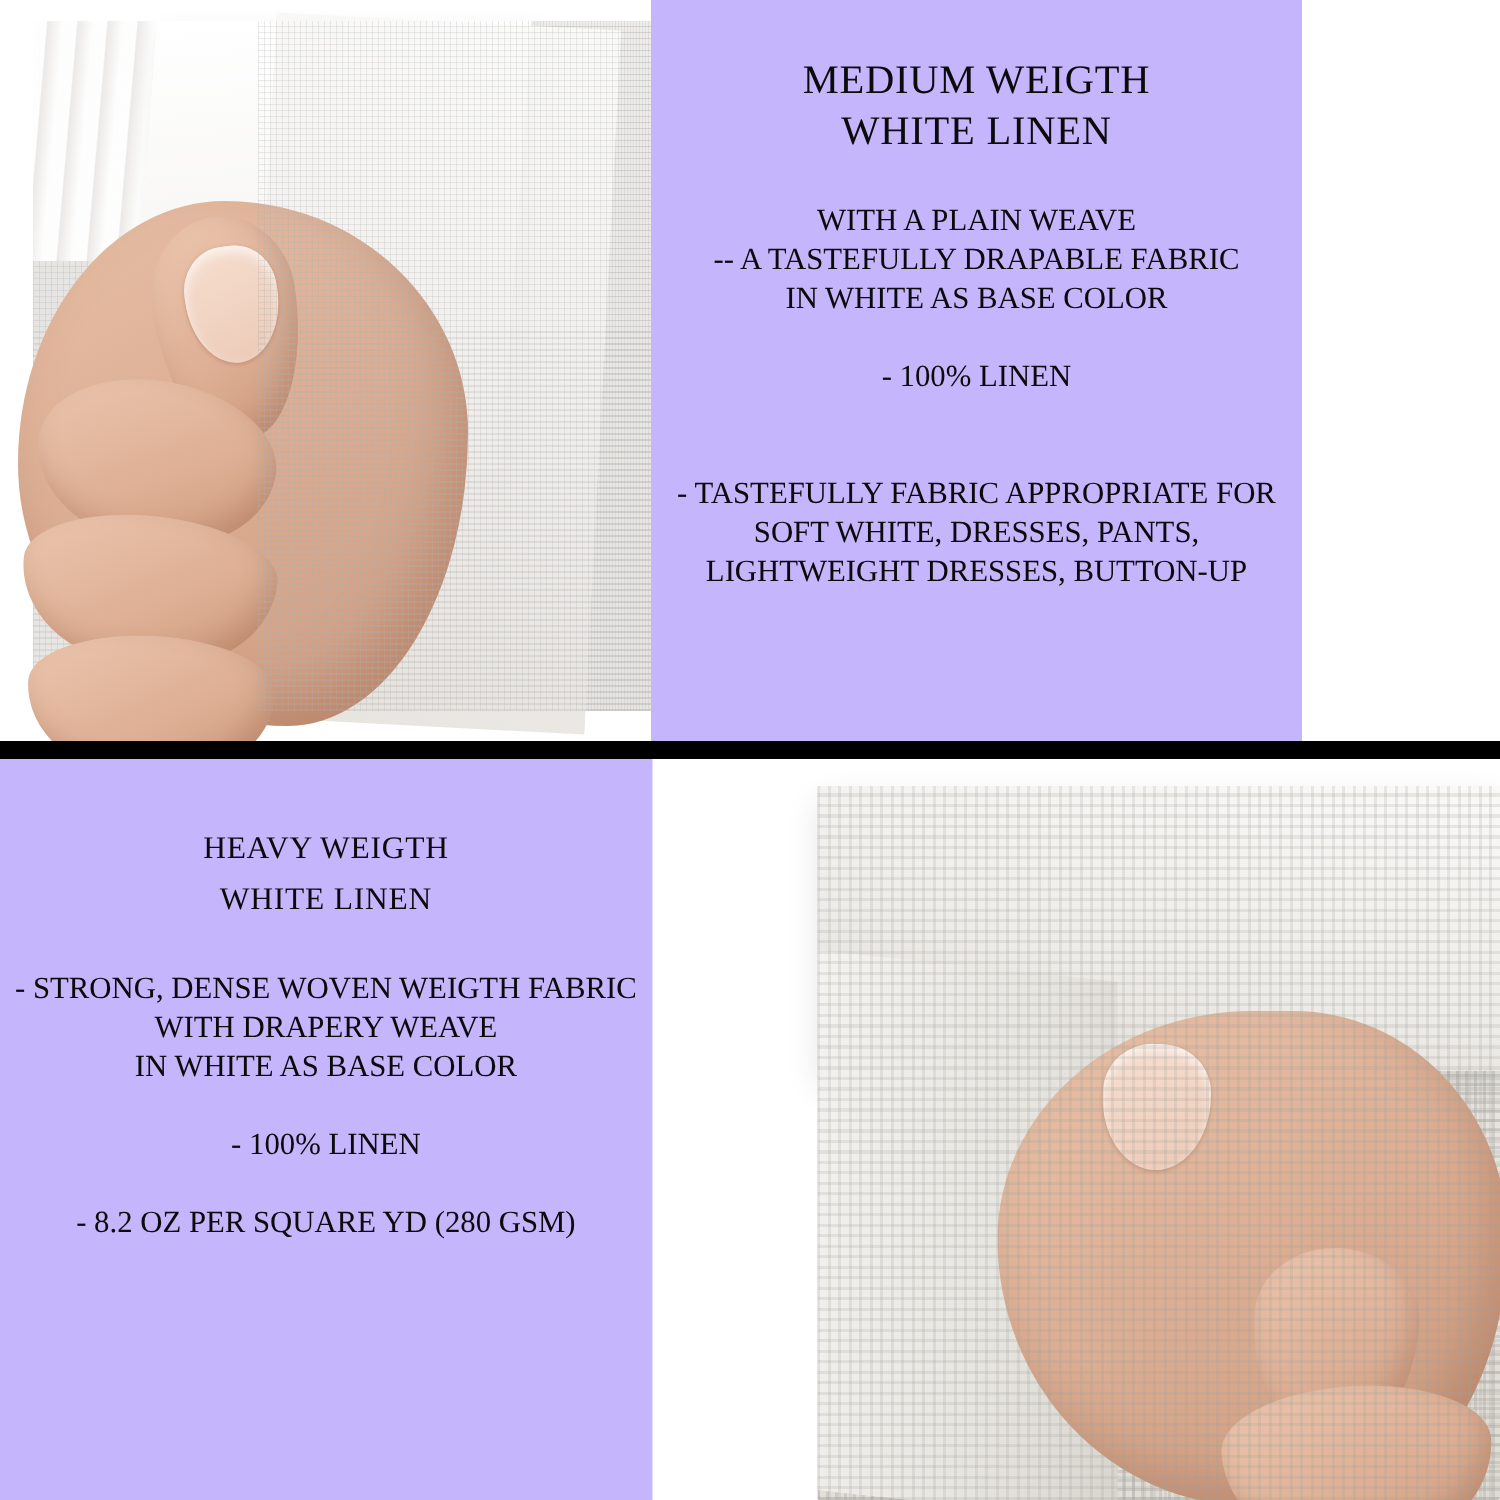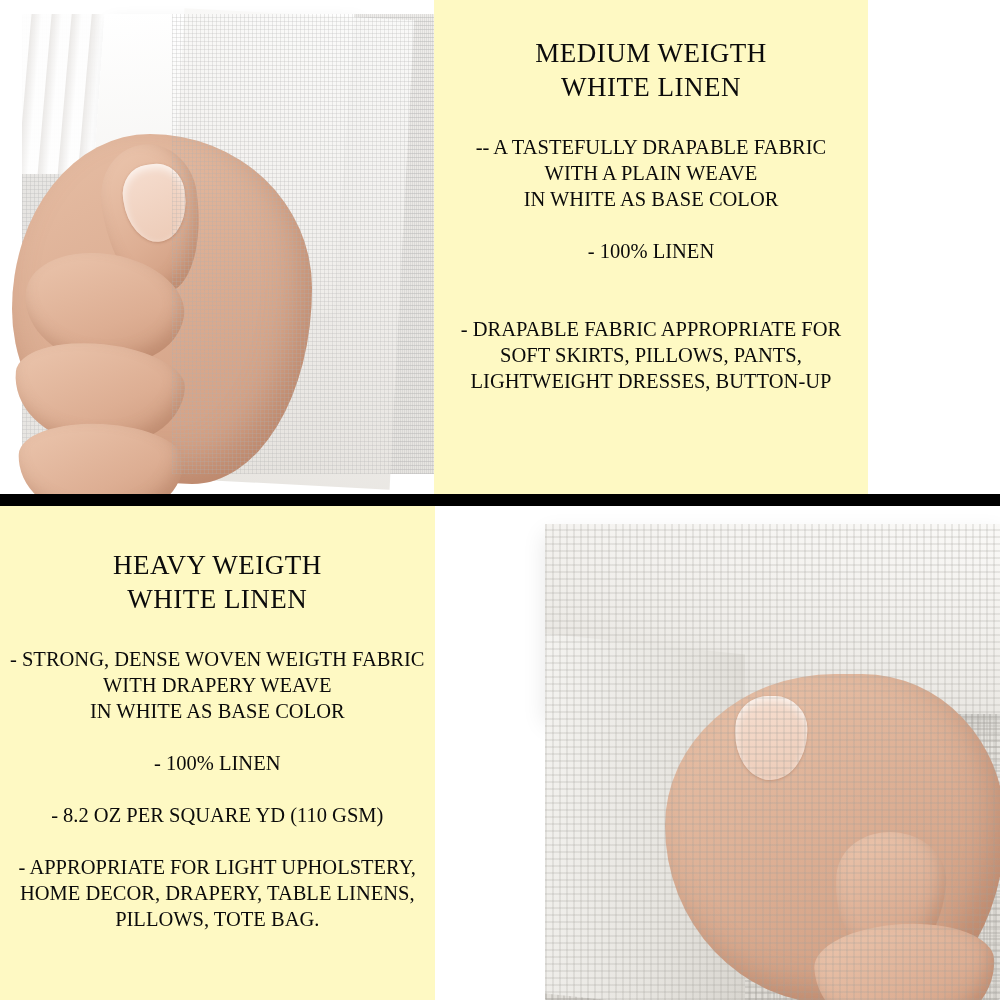--- a/index.html
+++ b/index.html
@@ -12,21 +12,21 @@
     background: #ffffff;
     font-family: "Liberation Serif", serif;
     overflow: hidden;
   }
   .page {
     width: 868px;
     height: 1000px;
     position: relative;
     display: flex;
     flex-direction: column;
-    background: #fef9c3;
+    background: #c4b5fd;
   }
   .panel {
     position: relative;
     width: 100%;
     display: flex;
     flex-direction: row;
     box-sizing: border-box;
   }
   .panel-top {
     height: 500px;
@@ -227,21 +227,21 @@
     color: #0b0b0b;
     margin: 0;
     padding: 0 10px;
     font-family: "Liberation Serif", serif;
   }
   .body-block .line { display: block; white-space: nowrap; }
   .gap-lg { height: 30px; }
   .gap-md { height: 26px; }
   .top-text { padding-top: 36px; }
   .bottom-text { padding-top: 48px; }
-  .bottom-text .heading { font-size: 27px; }
+  .bottom-text .heading { font-size: 21px; }
 </style>
 </head>
 <body>
 
 <div class="page">
 
   <div class="panel panel-top">
 
     <div class="img-cell">
       <div class="photo photo1">
@@ -261,39 +261,39 @@
 
     <div class="txt-cell top-text">
       <h2 class="heading">
         <span class="line">MEDIUM WEIGTH</span>
         <span class="line">WHITE LINEN</span>
       </h2>
 
       <div class="gap-lg"></div>
 
       <p class="body-block">
+        <span class="line">WITH A  PLAIN WEAVE</span>
         <span class="line">-- A TASTEFULLY DRAPABLE FABRIC</span>
-        <span class="line">WITH A  PLAIN WEAVE</span>
         <span class="line">IN WHITE AS BASE COLOR</span>
       </p>
 
       <div class="gap-md"></div>
 
       <p class="body-block">
         <span class="line">- 100% LINEN</span>
       </p>
 
       <div class="gap-md"></div>
 
 
       <div class="gap-md"></div>
 
       <p class="body-block">
-        <span class="line">- DRAPABLE FABRIC APPROPRIATE FOR</span>
-        <span class="line">SOFT SKIRTS, PILLOWS, PANTS,</span>
+        <span class="line">- TASTEFULLY FABRIC APPROPRIATE FOR</span>
+        <span class="line">SOFT WHITE, DRESSES, PANTS,</span>
         <span class="line">LIGHTWEIGHT DRESSES, BUTTON-UP</span>
       </p>
     </div>
   </div>
 
   <div class="divider"></div>
 
   <div class="panel panel-bottom">
 
     <div class="txt-cell bottom-text">
@@ -312,30 +312,25 @@
 
       <div class="gap-md"></div>
 
       <p class="body-block">
         <span class="line">- 100% LINEN</span>
       </p>
 
       <div class="gap-md"></div>
 
       <p class="body-block">
-        <span class="line">- 8.2 OZ PER SQUARE YD (110 GSM)</span>
-      </p>
-
-      <div class="gap-md"></div>
-
-      <p class="body-block">
-        <span class="line">- APPROPRIATE FOR LIGHT UPHOLSTERY,</span>
-        <span class="line">HOME DECOR, DRAPERY, TABLE LINENS,</span>
-        <span class="line">PILLOWS, TOTE BAG.</span>
-      </p>
+        <span class="line">- 8.2 OZ PER SQUARE YD (280 GSM)</span>
+      </p>
+
+      <div class="gap-md"></div>
+
     </div>
 
     <div class="img-cell"></div>
   </div>
 
   <div class="photo photo2">
     <div class="photo2-foldtop"></div>
     <div class="photo2-drape"></div>
     <div class="hand2">
       <div class="finger g1"></div>

